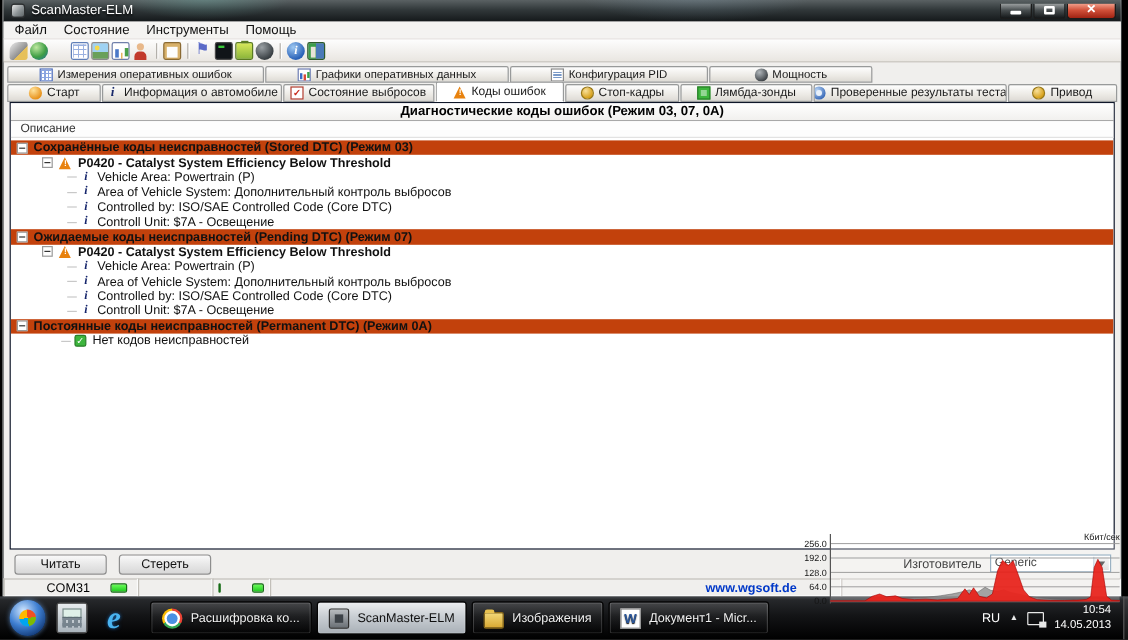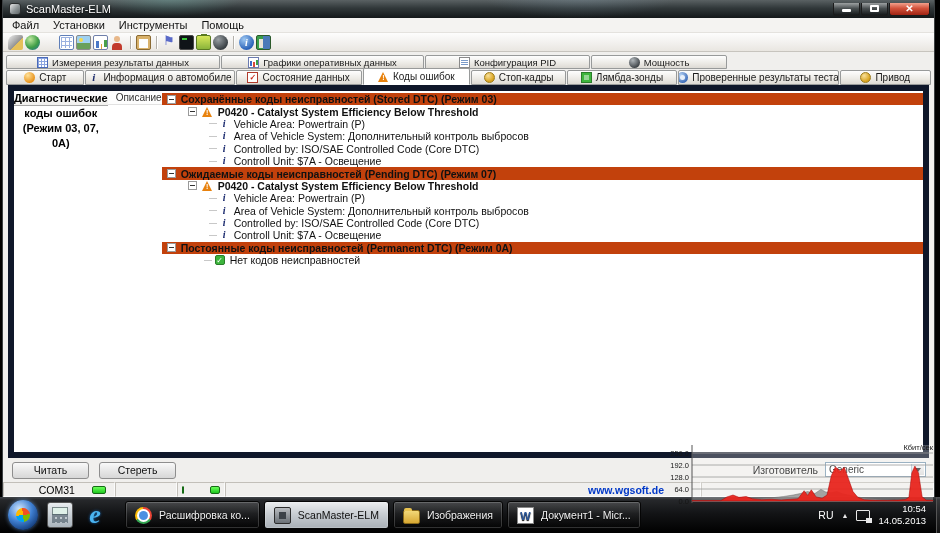--- a/index.html
+++ b/index.html
@@ -105,21 +105,21 @@
     border-left:5.5px solid transparent; border-right:5.5px solid transparent; border-bottom:10px solid #e8820e; }
   .ti-warn::after,.tr-warn::after { content:"!"; position:absolute; left:0; right:0; top:2px;
     font:bold 7px/8px "Liberation Sans",sans-serif; color:#fff; text-align:center; }
   .ti-freeze,.ti-drive { border-radius:50%; background:radial-gradient(circle at 35% 30%,#f8e09a,#d8a21d 70%); border:1px solid #9a7a1a; }
   .ti-lambda { background:#3db53d; border:1px solid #2a7d2a; }
   .ti-lambda::before { content:""; position:absolute; inset:2px; background:rgba(255,255,255,.45); }
   .ti-test { border-radius:50%; background:radial-gradient(circle at 35% 30%,#b8d4f4,#3a6ab8 75%); }
   .ti-test::before { content:""; position:absolute; inset:3px; border-radius:50%; background:#e8f0fa; }
 
   
-  .page { flex:1; margin:0 5px; background:#fff; border:6px solid #0f172a; display:flex; flex-direction:row; overflow:hidden; }
+  .page { flex:1; margin:0 5px; background:#fff; border:1px solid #0f172a; display:flex; flex-direction:column; overflow:hidden; }
   .page-header { height:15px; flex:0 0 15px; text-align:center; font-size:11px; font-weight:bold;
     background:linear-gradient(#ffffff,#f1f0ee); border-bottom:1px solid #a8a8a8; line-height:15px; }
   .col-header { height:14px; flex:0 0 14px; font-size:10px; color:#333; padding-left:8px; line-height:14px;
     border-bottom:1px solid #e2e2e2; background:#fdfdfd; }
   .tree { flex:1; overflow:hidden; padding-top:2px; }
   .trow { height:12.4px; display:flex; align-items:center; font-size:10.5px; color:#111; cursor:default; }
   .trow.sect { background:#c2410c; font-weight:bold; }
   .trow.dtc { font-weight:bold; }
   .expander { width:9px; height:9px; flex:0 0 9px; border:1px solid #9a9a9a; background:#fff; margin-right:5px;
     position:relative; }
@@ -213,21 +213,21 @@
             <i></i>
           </span>
         <span class="wc-close">
             <i>✕</i>
           </span>
       </div>
     </div>
 
     <div class="menubar" id="menubar">
         <span>Файл</span>
-        <span>Установки</span>
+        <span>Состояние</span>
         <span>Инструменты</span>
         <span>Помощь</span>
       </div>
     <div class="toolbar" id="toolbar">
         <span class="tbi tb-connect"></span>
         <span class="tbi tb-globe"></span>
         <span class="tbi tb-document"></span>
         <span class="tbi tb-table"></span>
         <span class="tbi tb-image"></span>
         <span class="tbi tb-chart"></span>
@@ -239,21 +239,21 @@
         <span class="tbi tb-terminal"></span>
         <span class="tbi tb-battery"></span>
         <span class="tbi tb-gauge"></span>
         <span class="tbsep"></span>
         <span class="tbi tb-info"></span>
         <span class="tbi tb-exit"></span>
       </div>
     <div class="tabs tabs1" id="tabs1">
         <div class="tab" style="width: 214px;">
           <span class="ti ti-grid"></span>
-          <span>Измерения результаты данных</span>
+          <span>Измерения оперативных ошибок</span>
         </div>
         <div class="tab" style="width: 203px;">
           <span class="ti ti-chart"></span>
           <span>Графики оперативных данных</span>
         </div>
         <div class="tab" style="width: 165px;">
           <span class="ti ti-pid"></span>
           <span>Конфигурация PID</span>
         </div>
         <div class="tab" style="width: 136px;">
@@ -265,21 +265,21 @@
         <div class="tab" style="width: 79px;">
           <span class="ti ti-start"></span>
           <span>Старт</span>
         </div>
         <div class="tab" style="width: 150px;">
           <span class="ti ti-info2"></span>
           <span>Информация о автомобиле</span>
         </div>
         <div class="tab" style="width: 127px;">
           <span class="ti ti-sys"></span>
-          <span>Состояние данных</span>
+          <span>Состояние выбросов</span>
         </div>
         <div class="tab active" style="width: 108px;">
           <span class="ti ti-warn"></span>
           <span>Коды ошибок</span>
         </div>
         <div class="tab" style="width: 96px;">
           <span class="ti ti-freeze"></span>
           <span>Стоп-кадры</span>
         </div>
         <div class="tab" style="width: 110px;">

